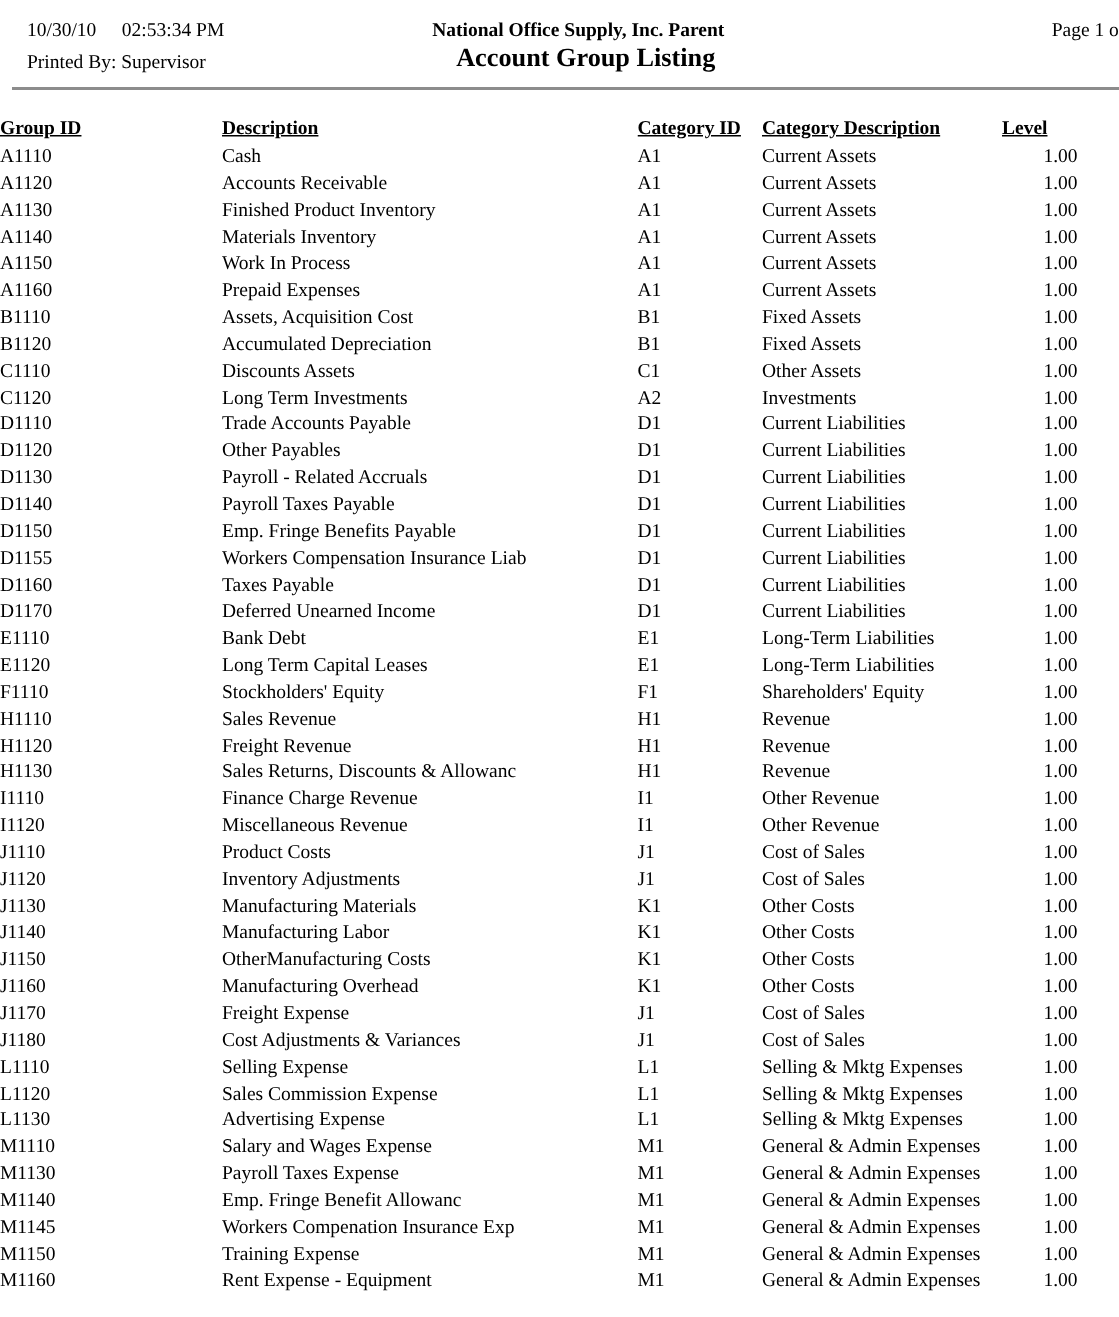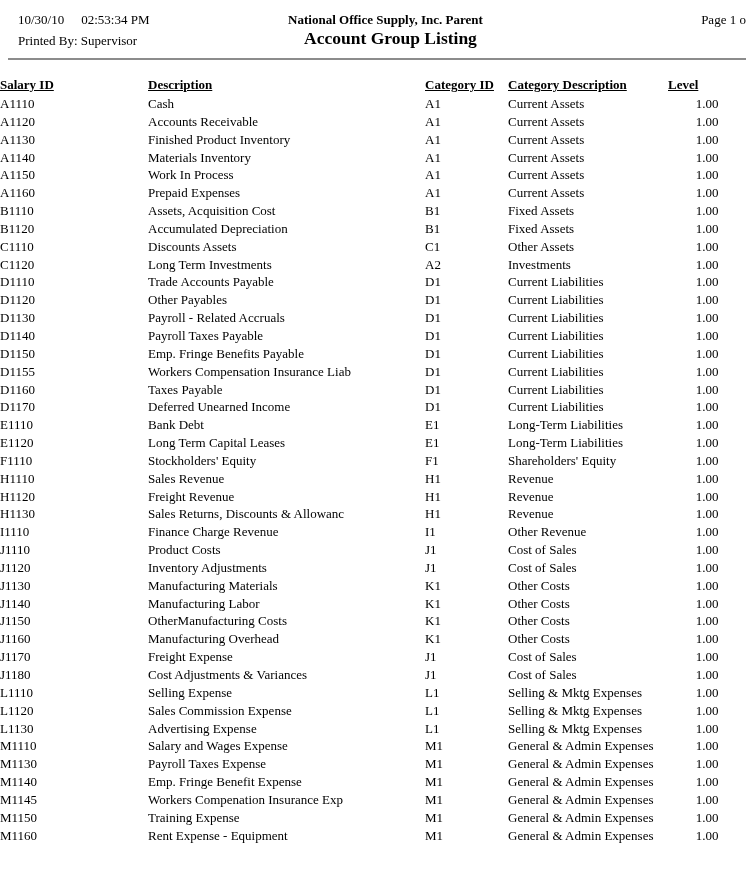--- a/index.html
+++ b/index.html
@@ -117,21 +117,21 @@
   <table class="listing">
     <colgroup>
       <col style="width:148px">
       <col style="width:277px">
       <col style="width:83px">
       <col style="width:160px">
       <col style="width:78px">
     </colgroup>
     <thead>
       <tr>
-        <th class="c0">Salary ID</th>
+        <th class="c0">Group ID</th>
         <th class="c1">Description</th>
         <th class="c2">Category ID</th>
         <th class="c3">Category Description</th>
         <th class="c4">Level</th>
       </tr>
     </thead>
     <tbody>
         <tr>
           <td class="c0">A1110</td>
           <td class="c1">Cash</td>
@@ -301,20 +301,27 @@
           <td class="c4">1.00</td>
         </tr>
         <tr>
           <td class="c0">I1110</td>
           <td class="c1">Finance Charge Revenue</td>
           <td class="c2">I1</td>
           <td class="c3">Other Revenue</td>
           <td class="c4">1.00</td>
         </tr>
         <tr>
+          <td class="c0">I1120</td>
+          <td class="c1">Miscellaneous Revenue</td>
+          <td class="c2">I1</td>
+          <td class="c3">Other Revenue</td>
+          <td class="c4">1.00</td>
+        </tr>
+        <tr>
           <td class="c0">J1110</td>
           <td class="c1">Product Costs</td>
           <td class="c2">J1</td>
           <td class="c3">Cost of Sales</td>
           <td class="c4">1.00</td>
         </tr>
         <tr>
           <td class="c0">J1120</td>
           <td class="c1">Inventory Adjustments</td>
           <td class="c2">J1</td>
@@ -393,21 +400,21 @@
         </tr>
         <tr>
           <td class="c0">M1130</td>
           <td class="c1">Payroll Taxes Expense</td>
           <td class="c2">M1</td>
           <td class="c3">General &amp; Admin Expenses</td>
           <td class="c4">1.00</td>
         </tr>
         <tr>
           <td class="c0">M1140</td>
-          <td class="c1">Emp. Fringe Benefit Expense</td>
+          <td class="c1">Emp. Fringe Benefit Allowanc</td>
           <td class="c2">M1</td>
           <td class="c3">General &amp; Admin Expenses</td>
           <td class="c4">1.00</td>
         </tr>
         <tr>
           <td class="c0">M1145</td>
           <td class="c1">Workers Compenation Insurance Exp</td>
           <td class="c2">M1</td>
           <td class="c3">General &amp; Admin Expenses</td>
           <td class="c4">1.00</td>

